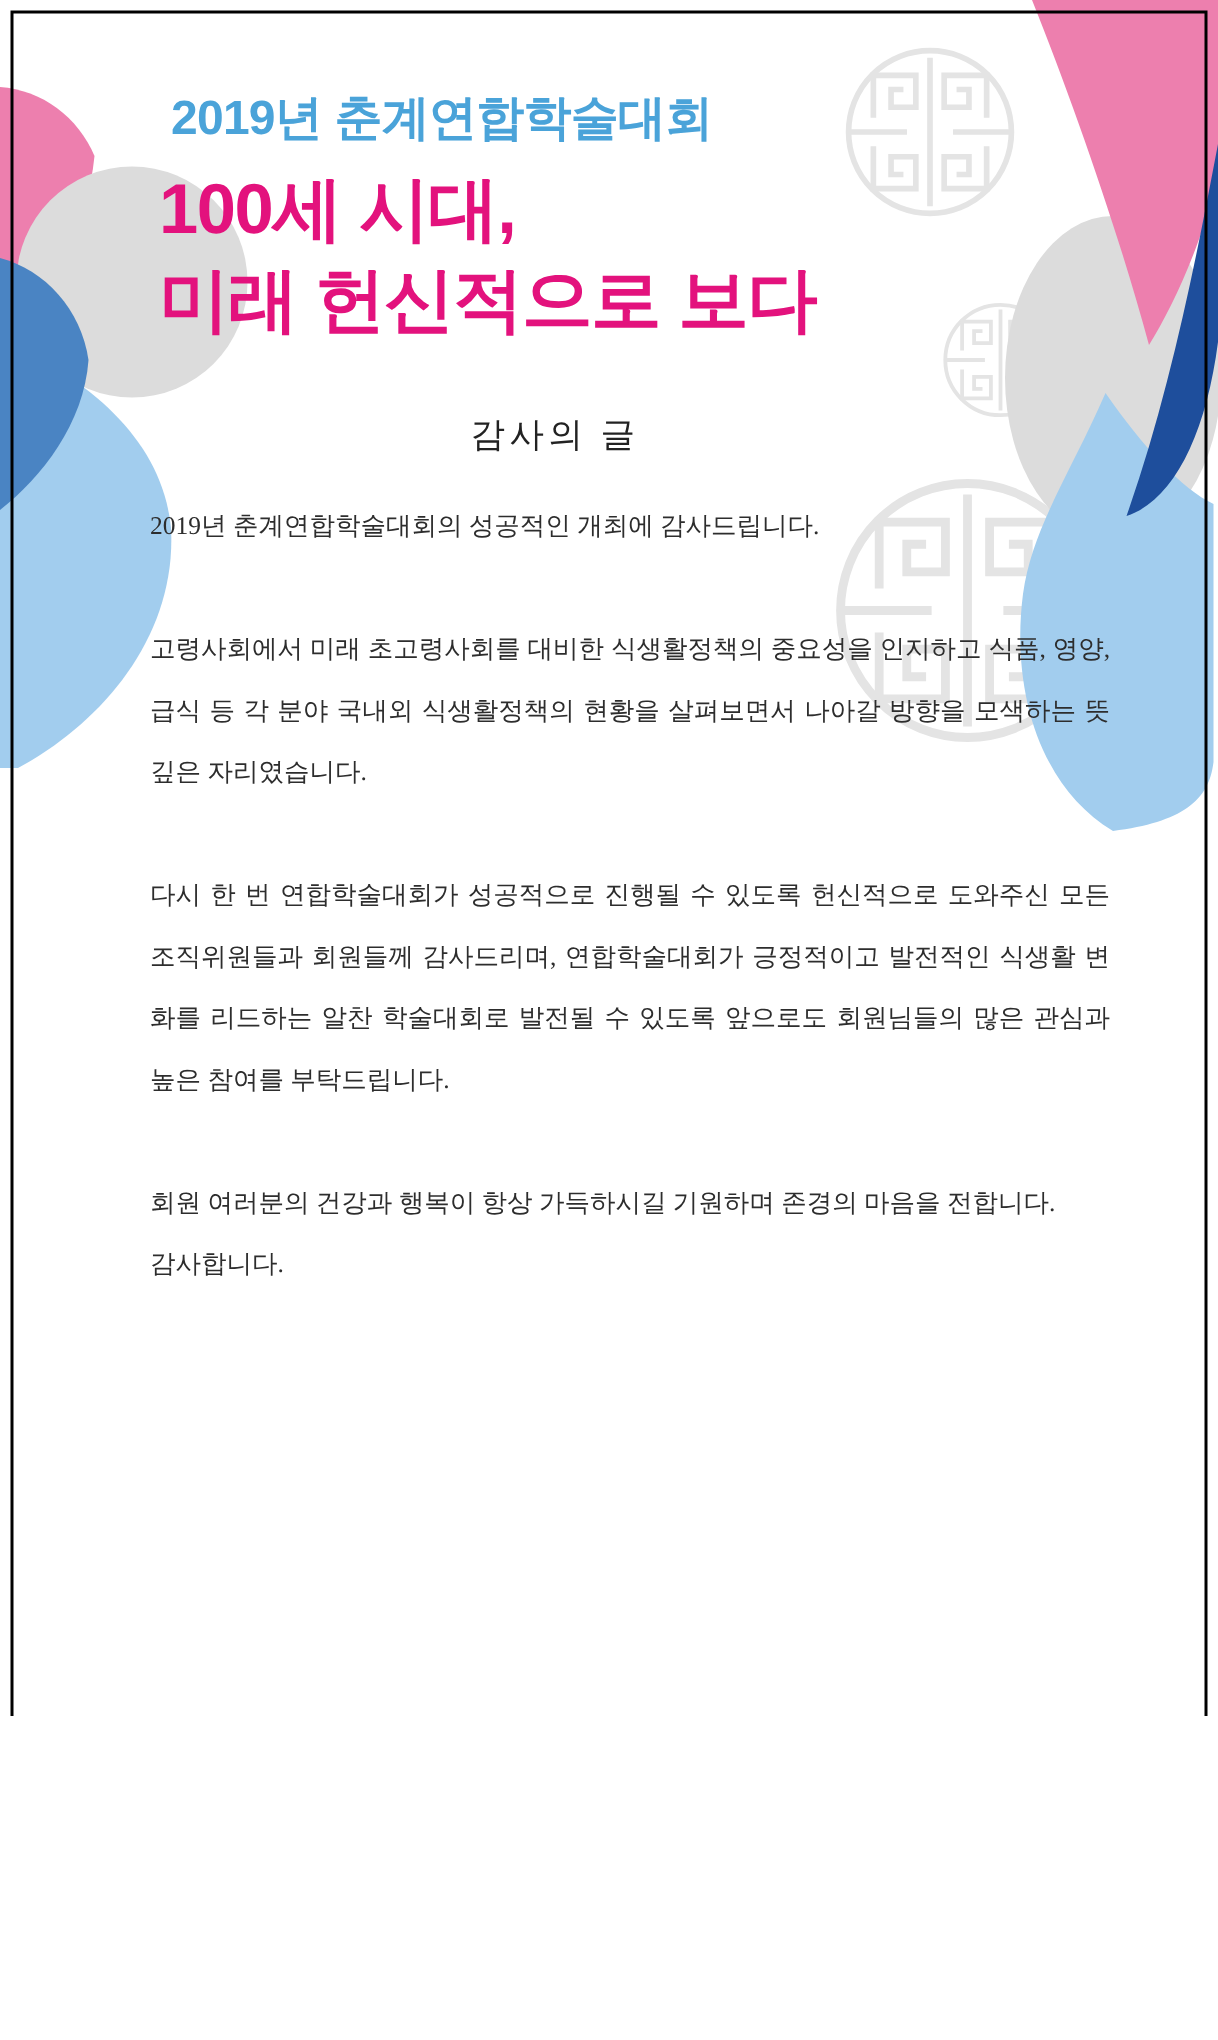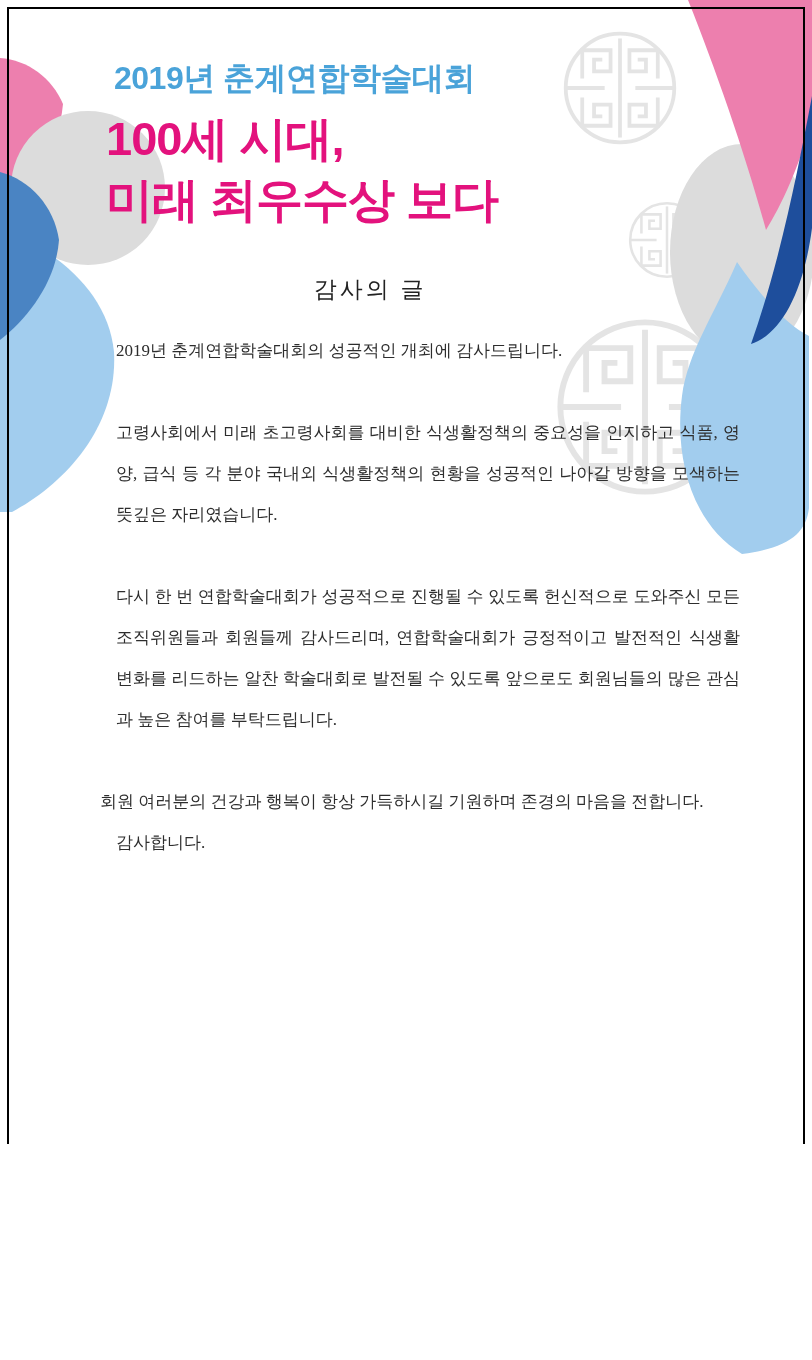--- a/index.html
+++ b/index.html
@@ -30,21 +30,21 @@
   .heading {
     position:absolute; left:100px; top:274px; width:540px; z-index:4;
     text-align:center; font-size:23px; letter-spacing:3px; color:#222222;
   }
   .body-text {
     position:absolute; left:100px; top:330px; width:640px; z-index:4;
     font-size:17px; line-height:41px; color:#2d2d2d;
     text-align:justify; word-break:break-all;
   }
   .body-text p { margin:0; }
-  .body-text p.para { margin:0 0 41px 16px; }
+  .body-text p.para { margin:0 0 41px 0; }
 </style>
 </head>
 <body>
 
 <div class="page">
 
   <svg class="decor" width="812" height="1360" viewBox="0 0 812 1360" aria-hidden="true">
     <defs>
       <g id="wmq">
         <path d="M18,42 V18 H42 V36 H28 V26 H35" fill="none"></path>
@@ -76,28 +76,28 @@
     <path d="M688,0 L812,0 L812,118 C800,166 781,206 766,230 C746,156 716,70 688,0 Z" fill="#ed7fae"></path>
     <path d="M812,96 C798,170 780,262 751,344 C782,334 804,290 812,228 Z" fill="#1e4e9c"></path>
   </svg>
 
   <div class="frame"></div>
 
   <div class="header">
     <div class="subtitle">2019년 춘계연합학술대회</div>
     <div class="title">
       <div>100세 시대,</div>
-      <div>미래 최우수상 보다</div>
+      <div>미래 헌신적으로 보다</div>
     </div>
   </div>
 
   <div class="heading">감사의 글</div>
 
   <div class="body-text">
     <p class="para">2019년 춘계연합학술대회의 성공적인 개최에 감사드립니다.</p>
-    <p class="para">고령사회에서 미래 초고령사회를 대비한 식생활정책의 중요성을 인지하고 식품, 영양, 급식 등 각 분야 국내외 식생활정책의 현황을 성공적인 나아갈 방향을 모색하는 뜻깊은 자리였습니다.</p>
+    <p class="para">고령사회에서 미래 초고령사회를 대비한 식생활정책의 중요성을 인지하고 식품, 영양, 급식 등 각 분야 국내외 식생활정책의 현황을 살펴보면서 나아갈 방향을 모색하는 뜻깊은 자리였습니다.</p>
     <p class="para">다시 한 번 연합학술대회가 성공적으로 진행될 수 있도록 헌신적으로 도와주신 모든 조직위원들과 회원들께 감사드리며, 연합학술대회가 긍정적이고 발전적인 식생활 변화를 리드하는 알찬 학술대회로 발전될 수 있도록 앞으로도 회원님들의 많은 관심과 높은 참여를 부탁드립니다.</p>
     <p>회원 여러분의 건강과 행복이 항상 가득하시길 기원하며 존경의 마음을 전합니다.</p>
     <p class="para">감사합니다.</p>
 
   </div>
 
 </div>
 
 </body></html>

